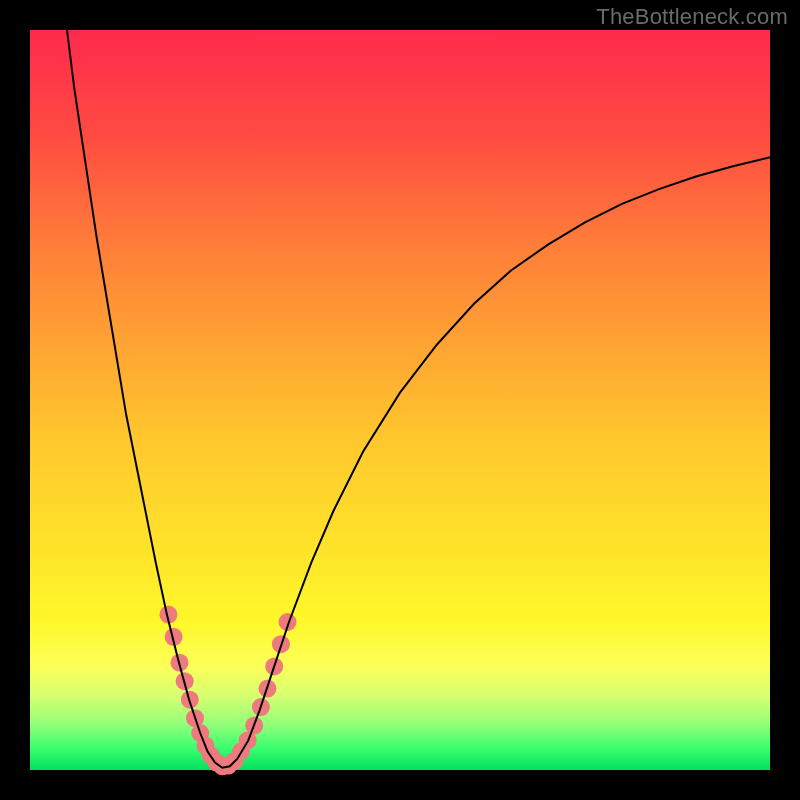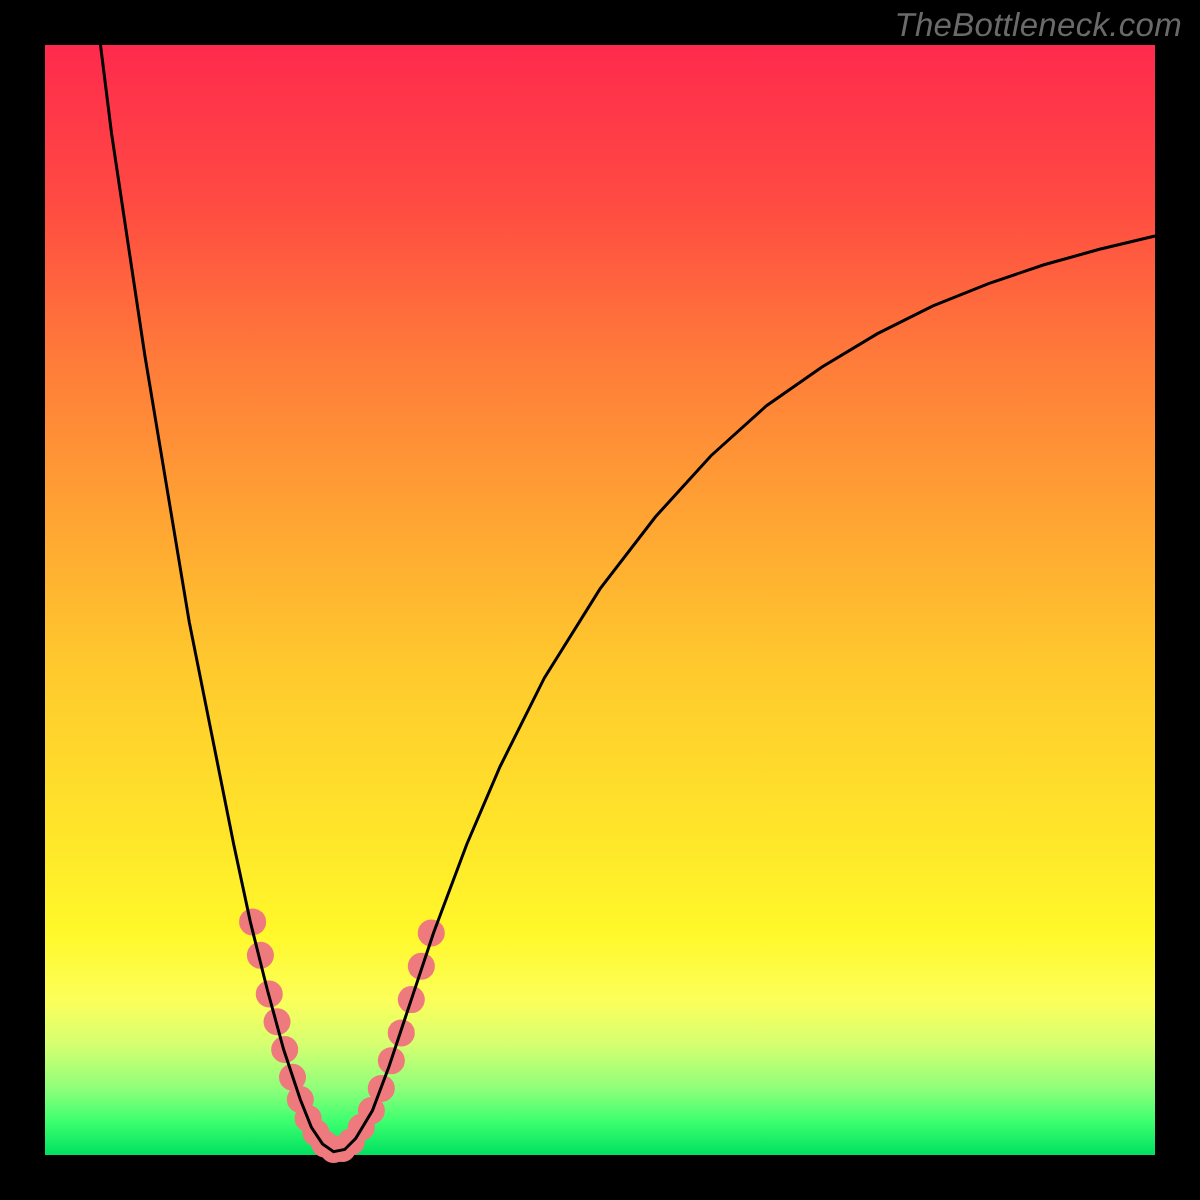--- a/index.html
+++ b/index.html
@@ -59,21 +59,20 @@
     stroke: none;
   }
   .watermark {
     position: absolute;
     top: 4px;
     right: 12px;
     color: #6a6a6a;
     font-size: 22px;
     letter-spacing: 0.2px;
     user-select: none;
-    font-style: italic;
   }
 </style>
 </head>
 <body>
 
 <div class="frame">
   <div class="plot">
     <svg viewBox="0 0 740 740">
       <g id="scatter-group">
           <circle cx="138.4" cy="584.6" r="9" class="scatter-point"></circle>

